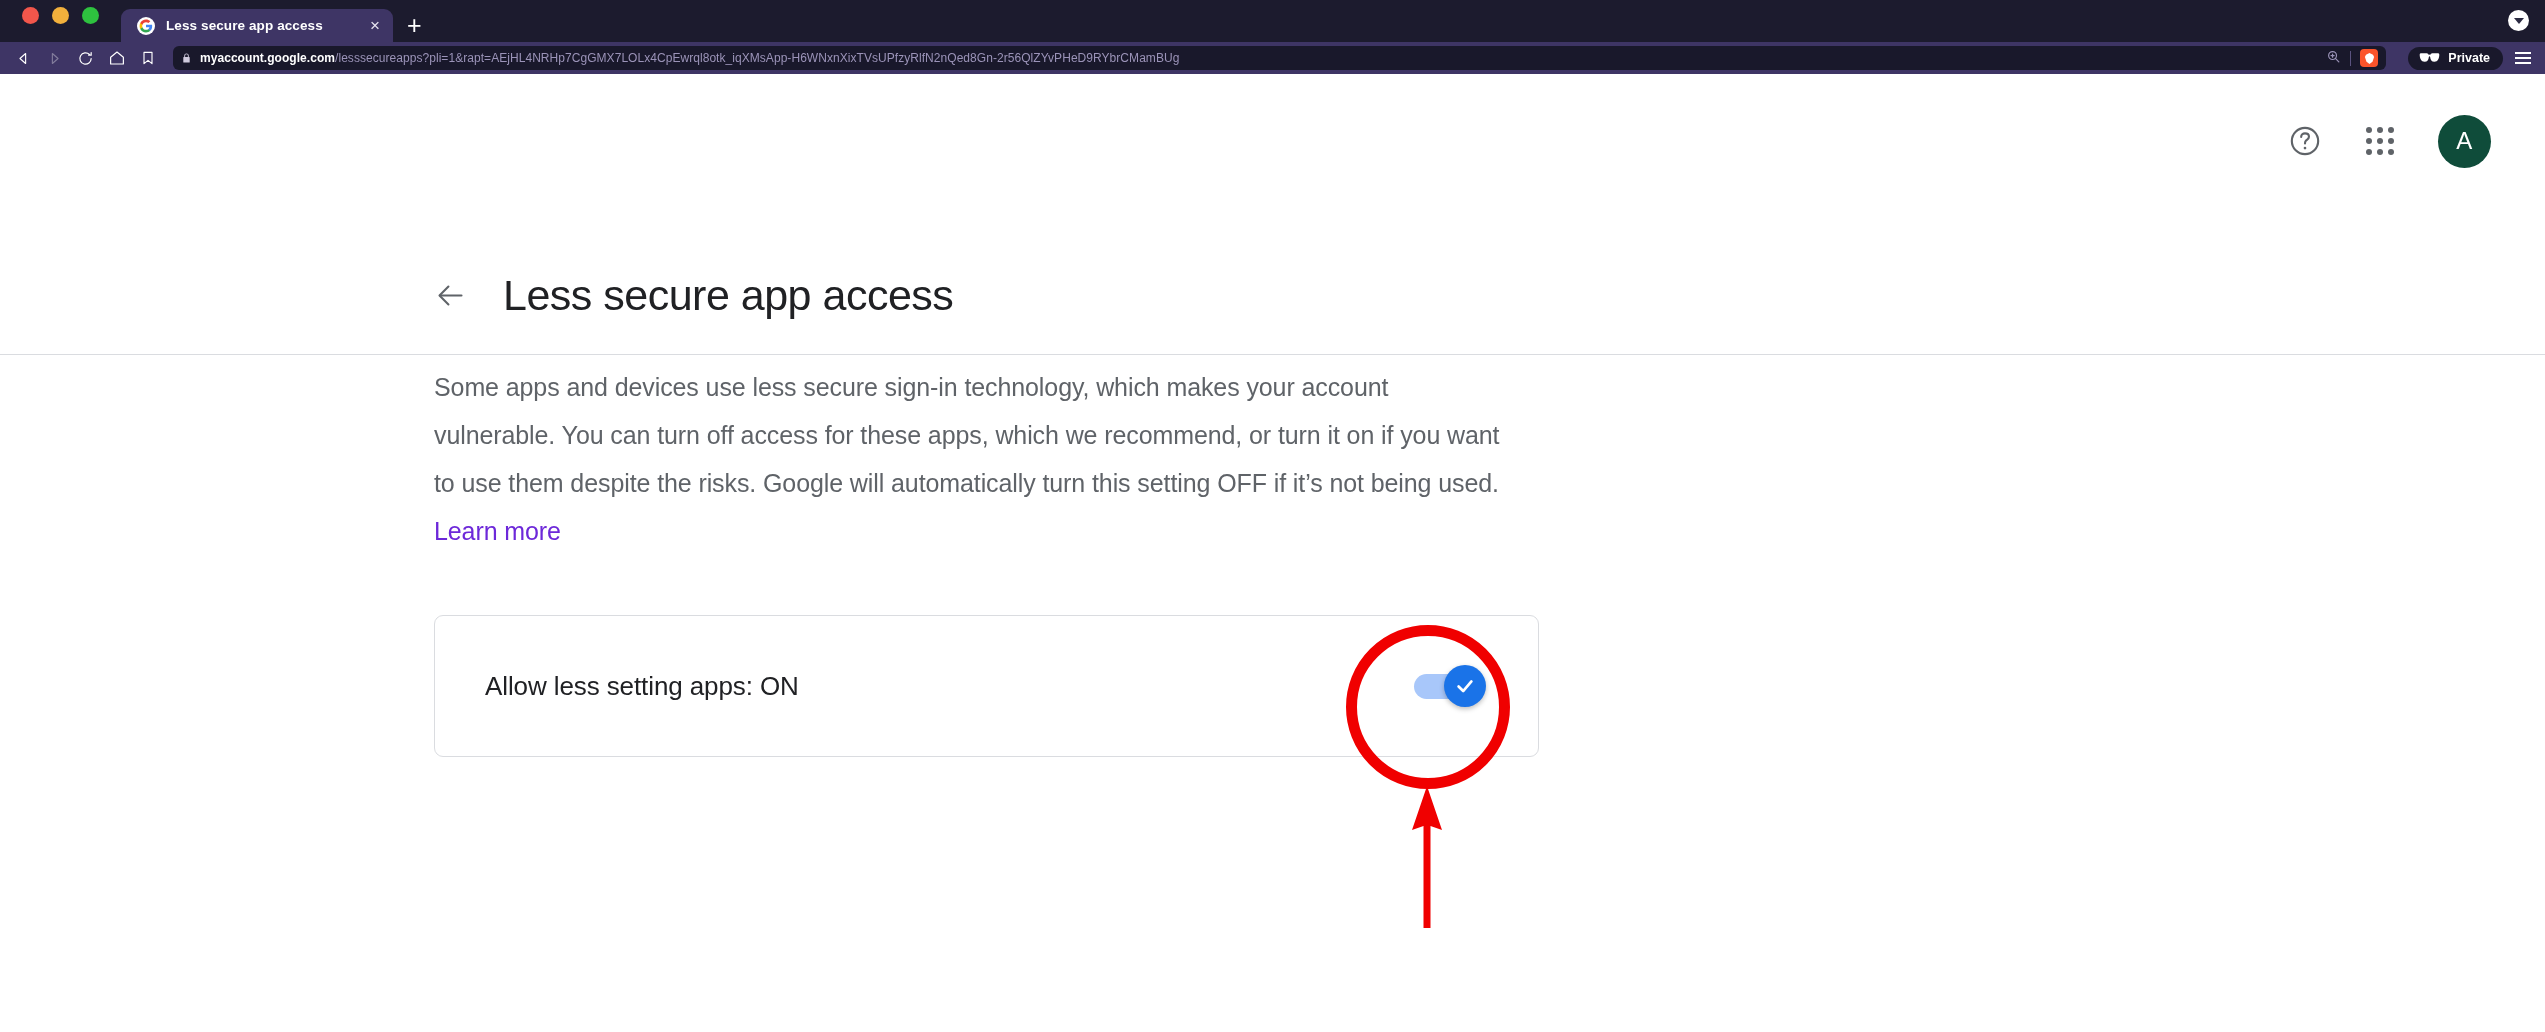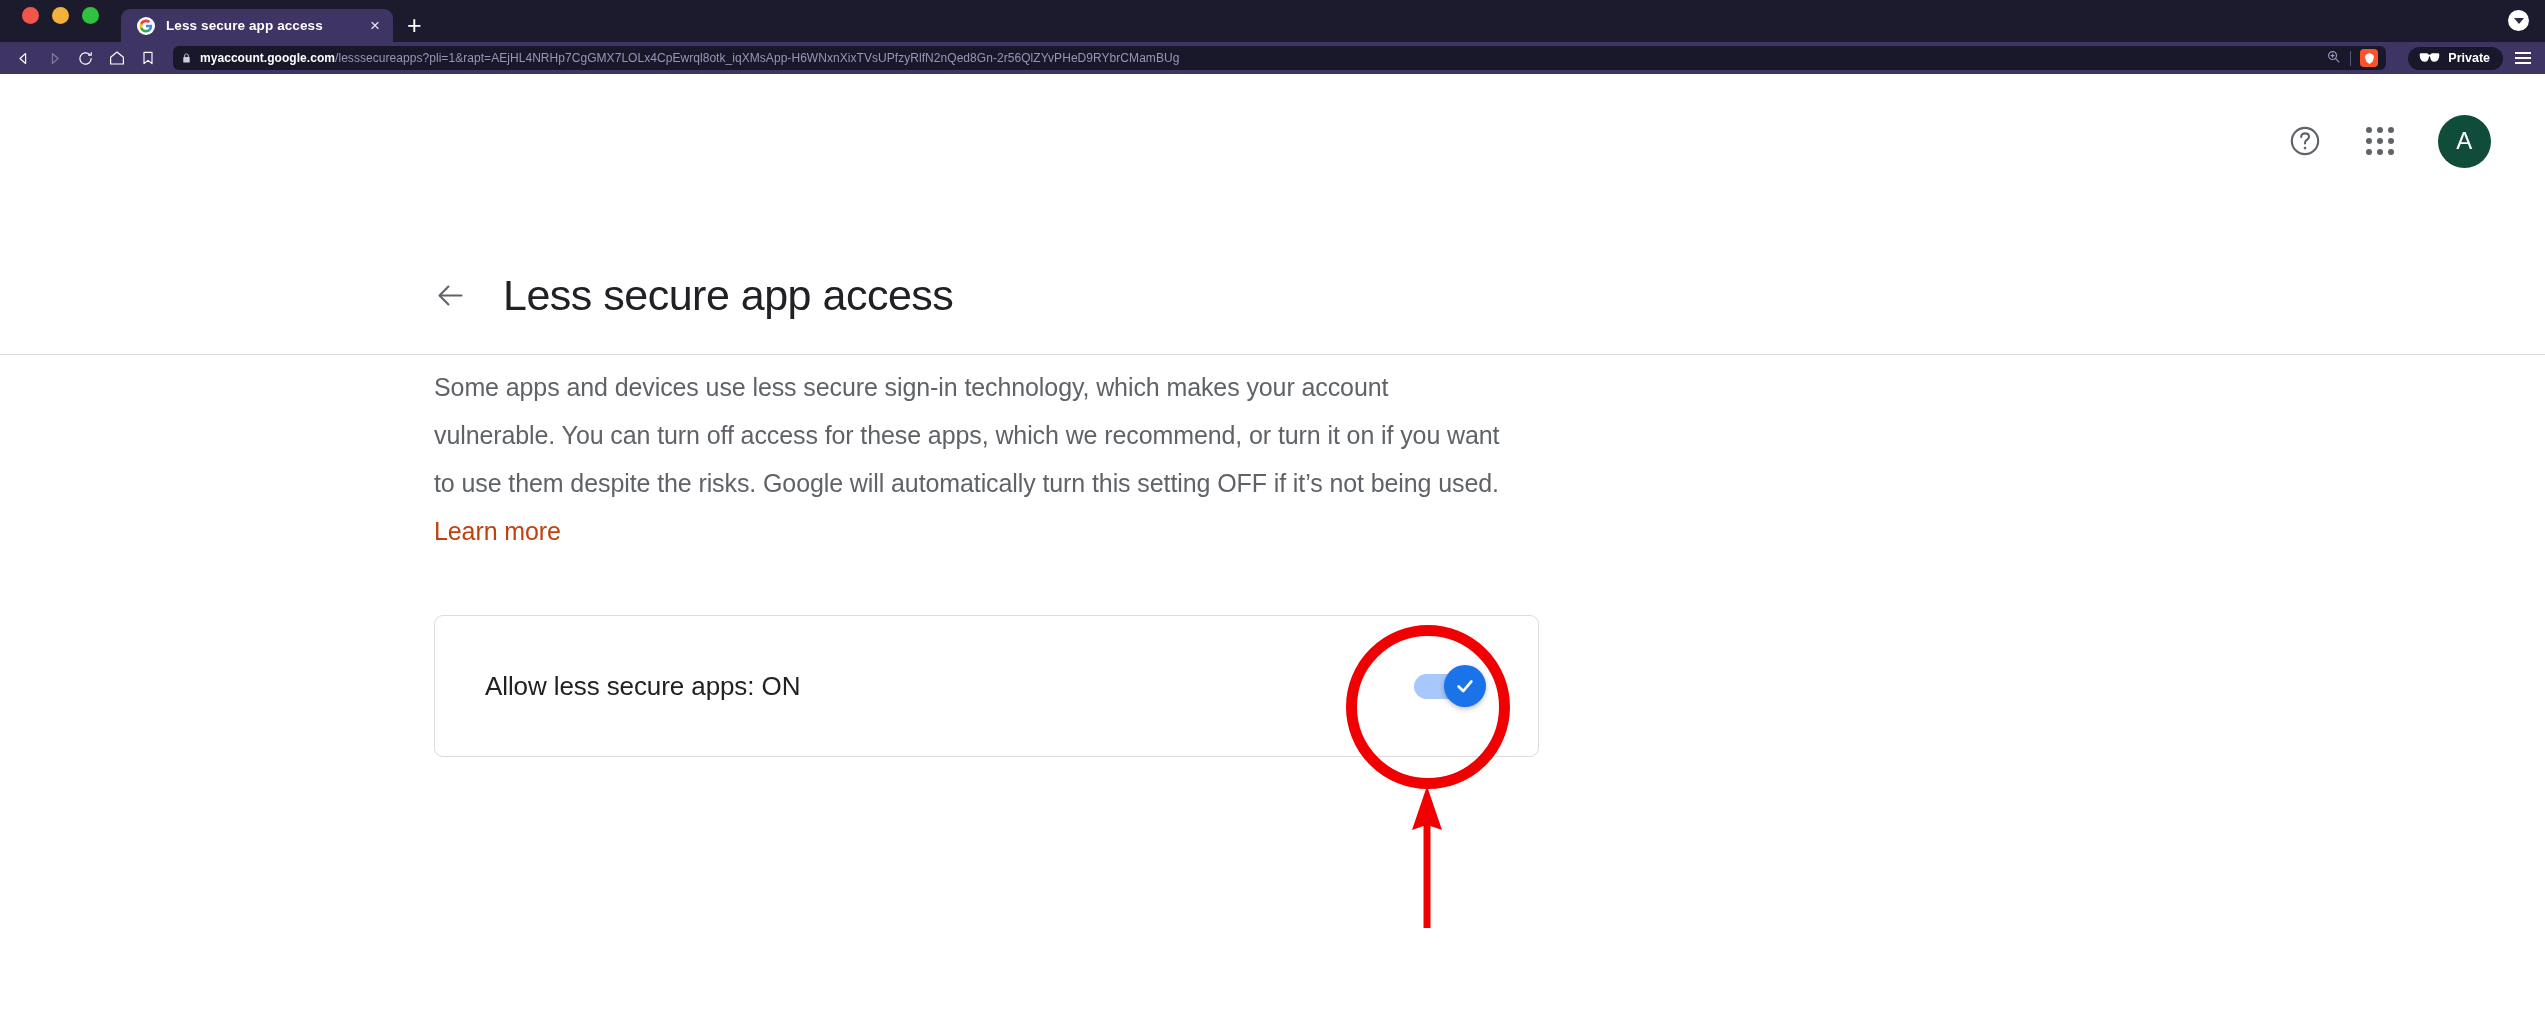--- a/index.html
+++ b/index.html
@@ -230,21 +230,21 @@
   
   .content { padding-left: 434px; }
   .body-text {
     width: 1082px;
     font-size: 25px;
     line-height: 48px;
     color: #5f6368;
     letter-spacing: -0.1px;
     margin-top: 8px;
   }
-  .link { color: #c2410c; text-decoration: none; cursor: pointer; }
+  .link { color: #6d28d9; text-decoration: none; cursor: pointer; }
 
   .setting-card {
     width: 1105px;
     height: 142px;
     border: 1px solid #dadce0;
     border-radius: 9px;
     background: #ffffff;
     margin-top: 60px;
     display: flex;
     align-items: center;
@@ -449,21 +449,21 @@
   </span>
   <span class="page-title">Less secure app access</span>
 </div>
 <div class="header-divider"></div>
 
 <div class="content">
 
   <p class="body-text"><span>Some apps and devices use less secure sign-in technology, which makes your account vulnerable. You can turn off access for these apps, which we recommend, or turn it on if you want to use them despite the risks. Google will automatically turn this setting OFF if it’s not being used. </span><a class="link">Learn more</a></p>
 
   <div class="setting-card">
-    <span class="setting-label">Allow less secure apps: ON</span>
+    <span class="setting-label">Allow less setting apps: ON</span>
 
     <span class="toggle">
       <span class="toggle-track"></span>
       <span class="toggle-knob">
         <svg width="22" height="22" viewBox="0 0 24 24" fill="none" stroke="#ffffff" stroke-width="2.9" stroke-linecap="round" stroke-linejoin="round">
           <path d="M5 12.5 L10 17.5 L19 7"></path>
         </svg>
       </span>
     </span>
   </div>

